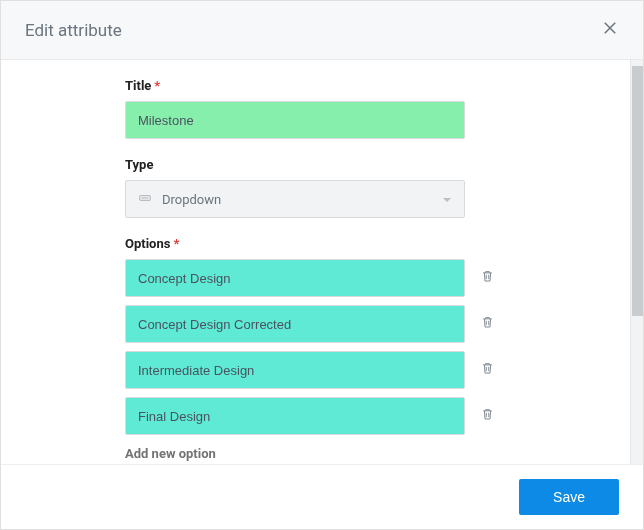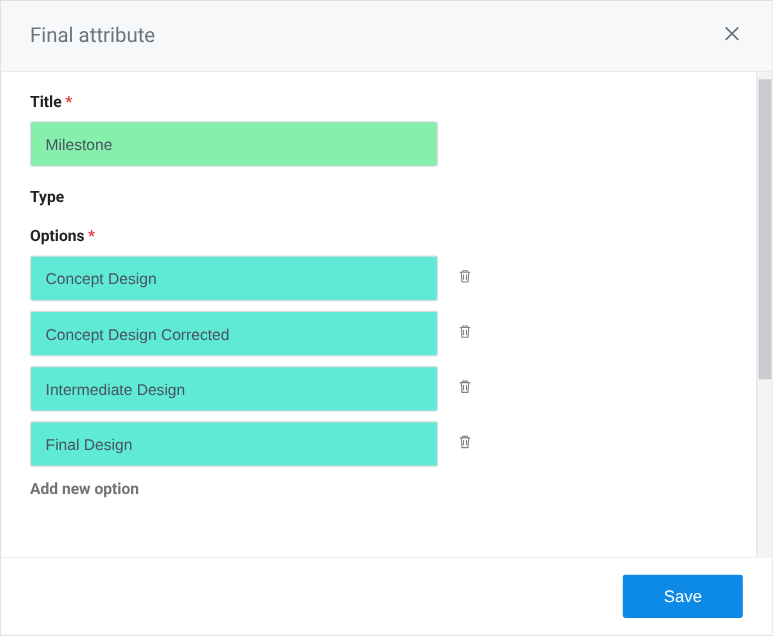--- a/index.html
+++ b/index.html
@@ -45,20 +45,21 @@
   overflow: hidden;
   position: relative;
 }
 .dialog-body {
   flex: 1;
   overflow-y: auto;
   padding: 18px 24px 20px 24px;
 }
 .form-section {
   max-width: 440px;
+  margin-left: 100px;
 }
 .field-block { margin-bottom: 18px; }
 .field-label {
   font-size: 13px;
   font-weight: 700;
   color: #222;
   margin-bottom: 8px;
   display: block;
 }
 .req { color: #e23b3b; margin-left: 3px; font-weight: 700; }
@@ -161,21 +162,21 @@
   border-radius: 2px;
   cursor: pointer;
 }
 </style>
 </head>
 <body>
 
 <div class="dialog">
 
   <div class="dialog-header">
-    <div class="dialog-title">Final attribute</div>
+    <div class="dialog-title">Edit attribute</div>
     <div class="close-btn">
       <span>
         <svg viewBox="0 0 24 24">
             <path d="M5 5 L19 19 M19 5 L5 19" fill="none"></path>
           </svg>
       </span>
     </div>
   </div>
 
   <div class="dialog-body-wrap">
@@ -184,20 +185,34 @@
 
         <div class="field-block">
           <label class="field-label">
             <span>Title</span><span class="req">*</span>
           </label>
           <input class="text-input" type="text" value="Milestone" style="">
         </div>
 
         <div class="field-block">
           <label class="field-label">Type</label>
+          <div class="select-wrap">
+            <span class="type-icon">
+              <svg viewBox="0 0 24 24">
+                  <rect x="3" y="8" width="18" height="8" rx="1"></rect>
+                  <line x1="6" y1="12" x2="18" y2="12"></line>
+                </svg>
+            </span>
+            <span class="sel-text">Dropdown</span>
+            <span class="caret">
+              <svg viewBox="0 0 10 10">
+                  <path d="M1 3 L5 7 L9 3 Z"></path>
+                </svg>
+            </span>
+          </div>
         </div>
 
         <div class="field-block options-block">
           <label class="field-label">
             <span>Options</span><span class="req">*</span>
           </label>
           <div id="options-list">
               <div class="option-row">
                 <input class="option-input" type="text" value="Concept Design" style="">
                 <div class="delete-btn">

